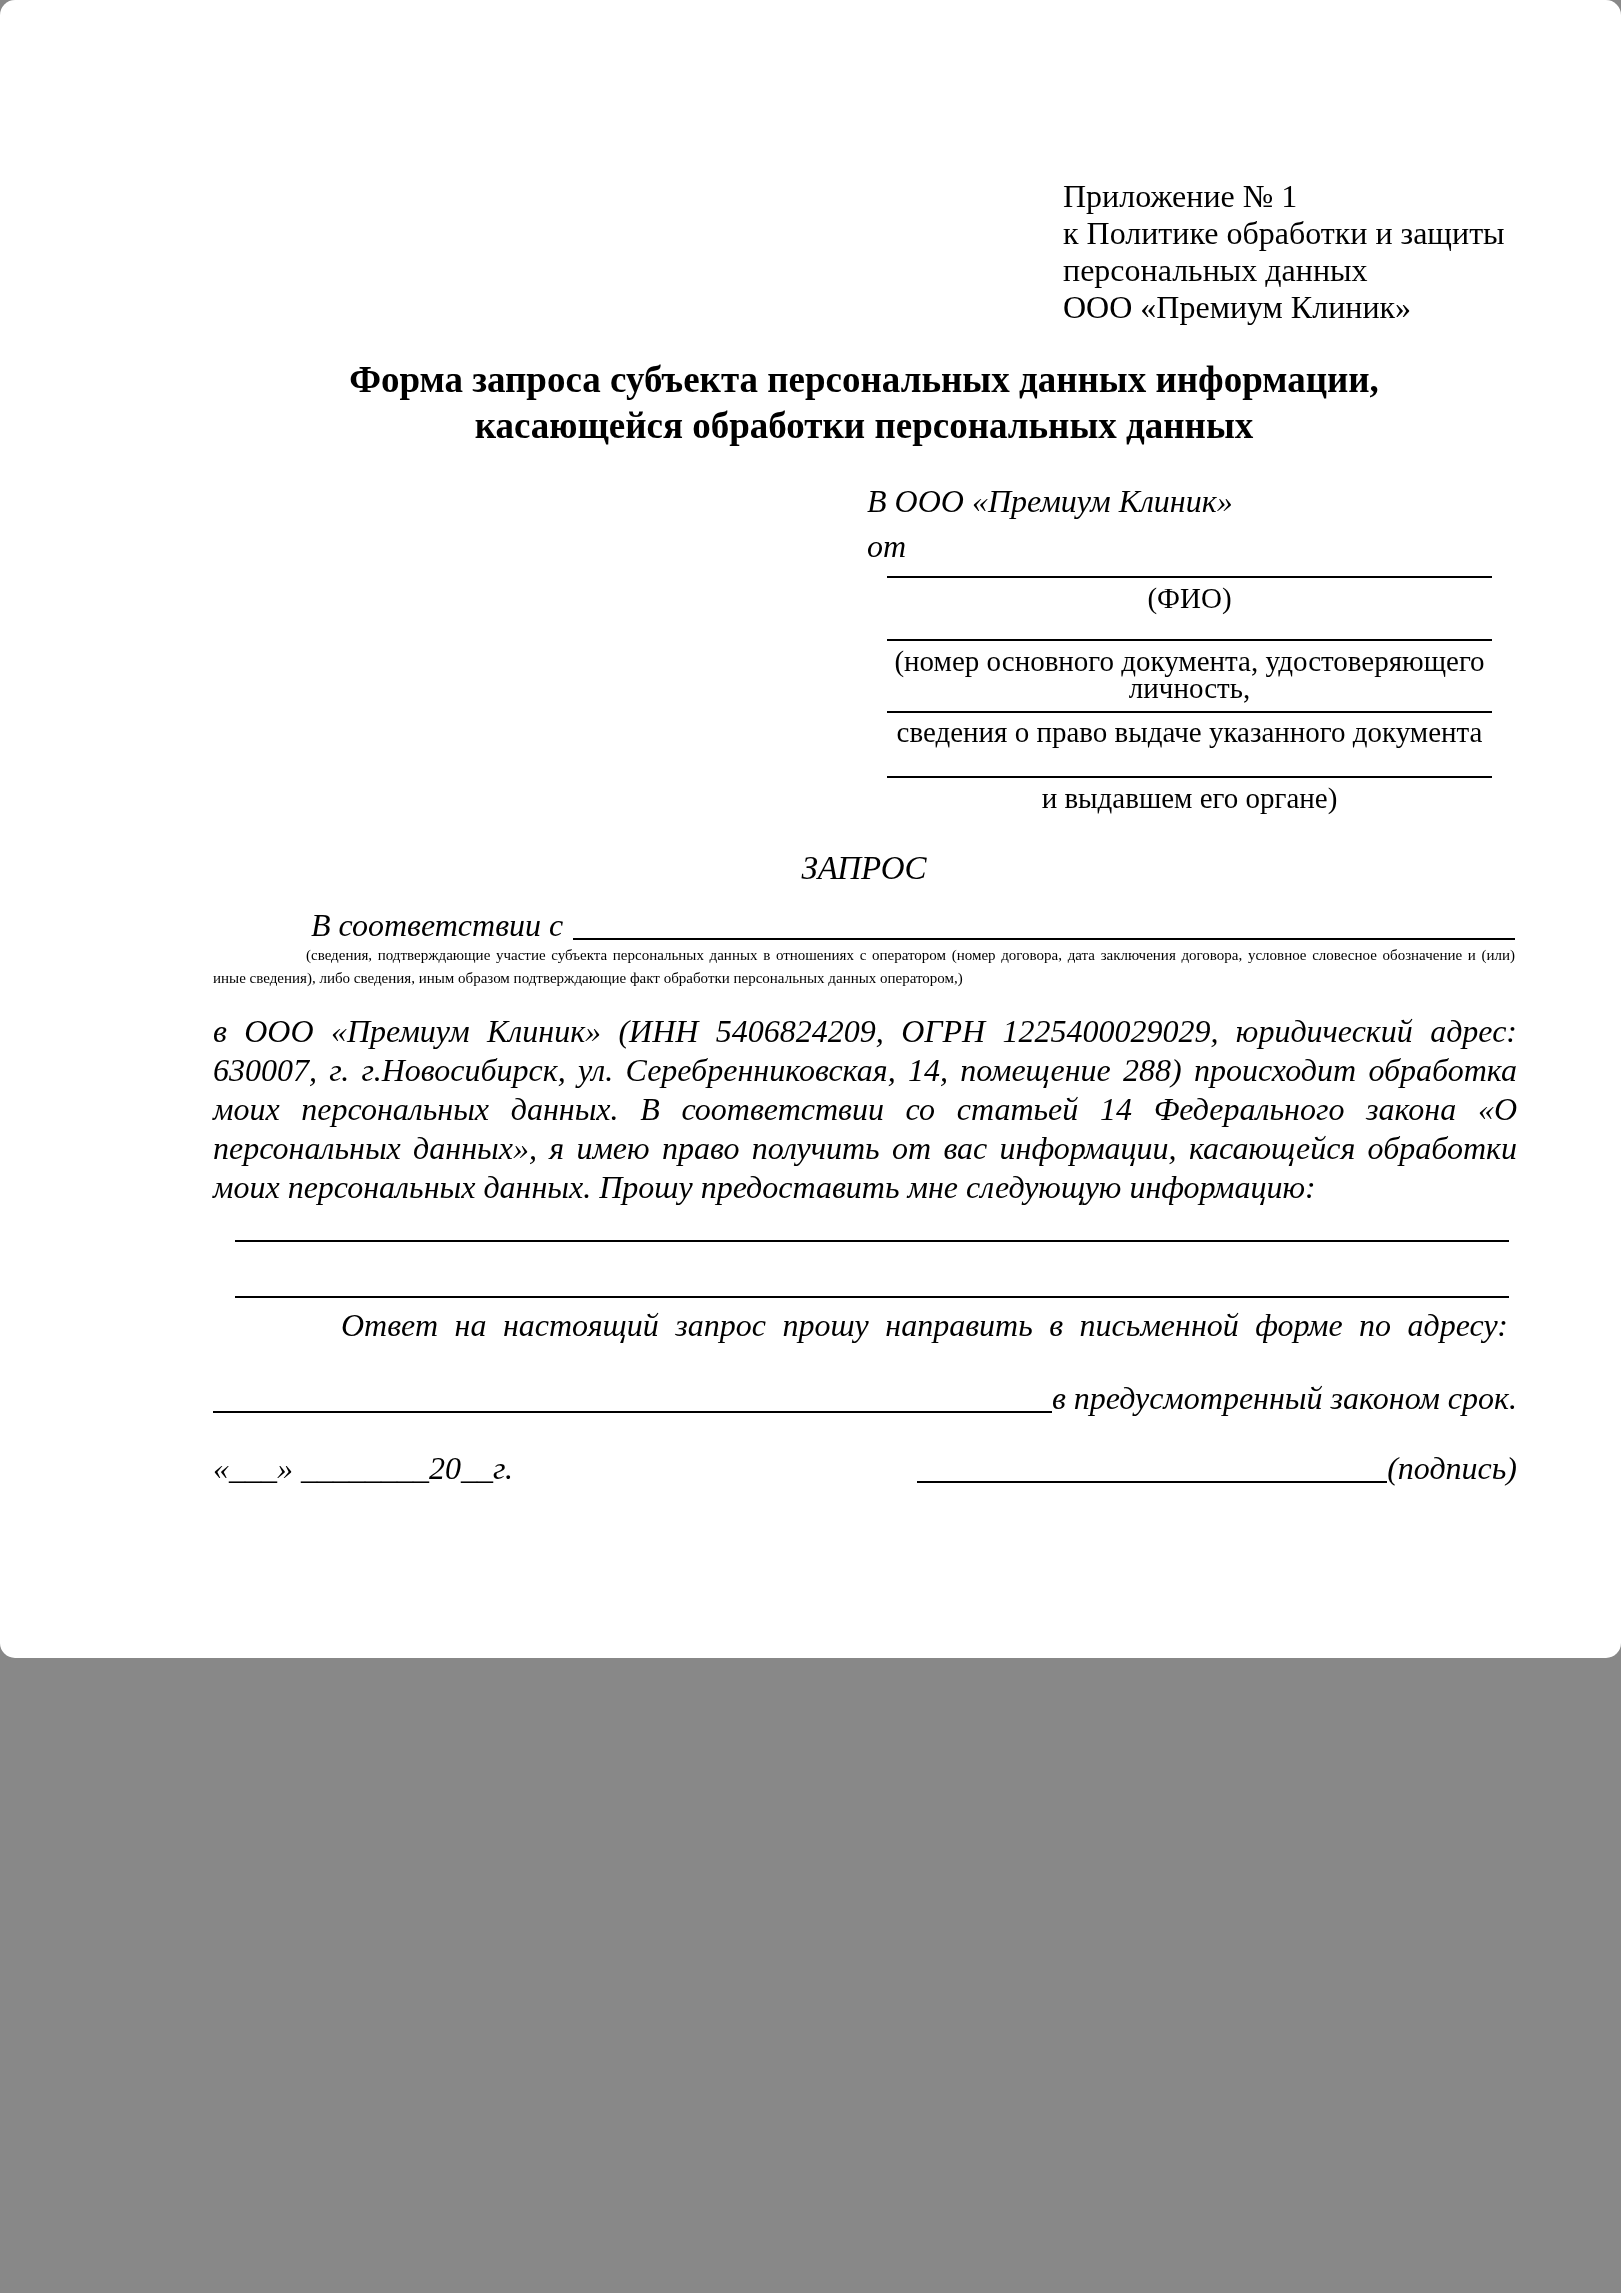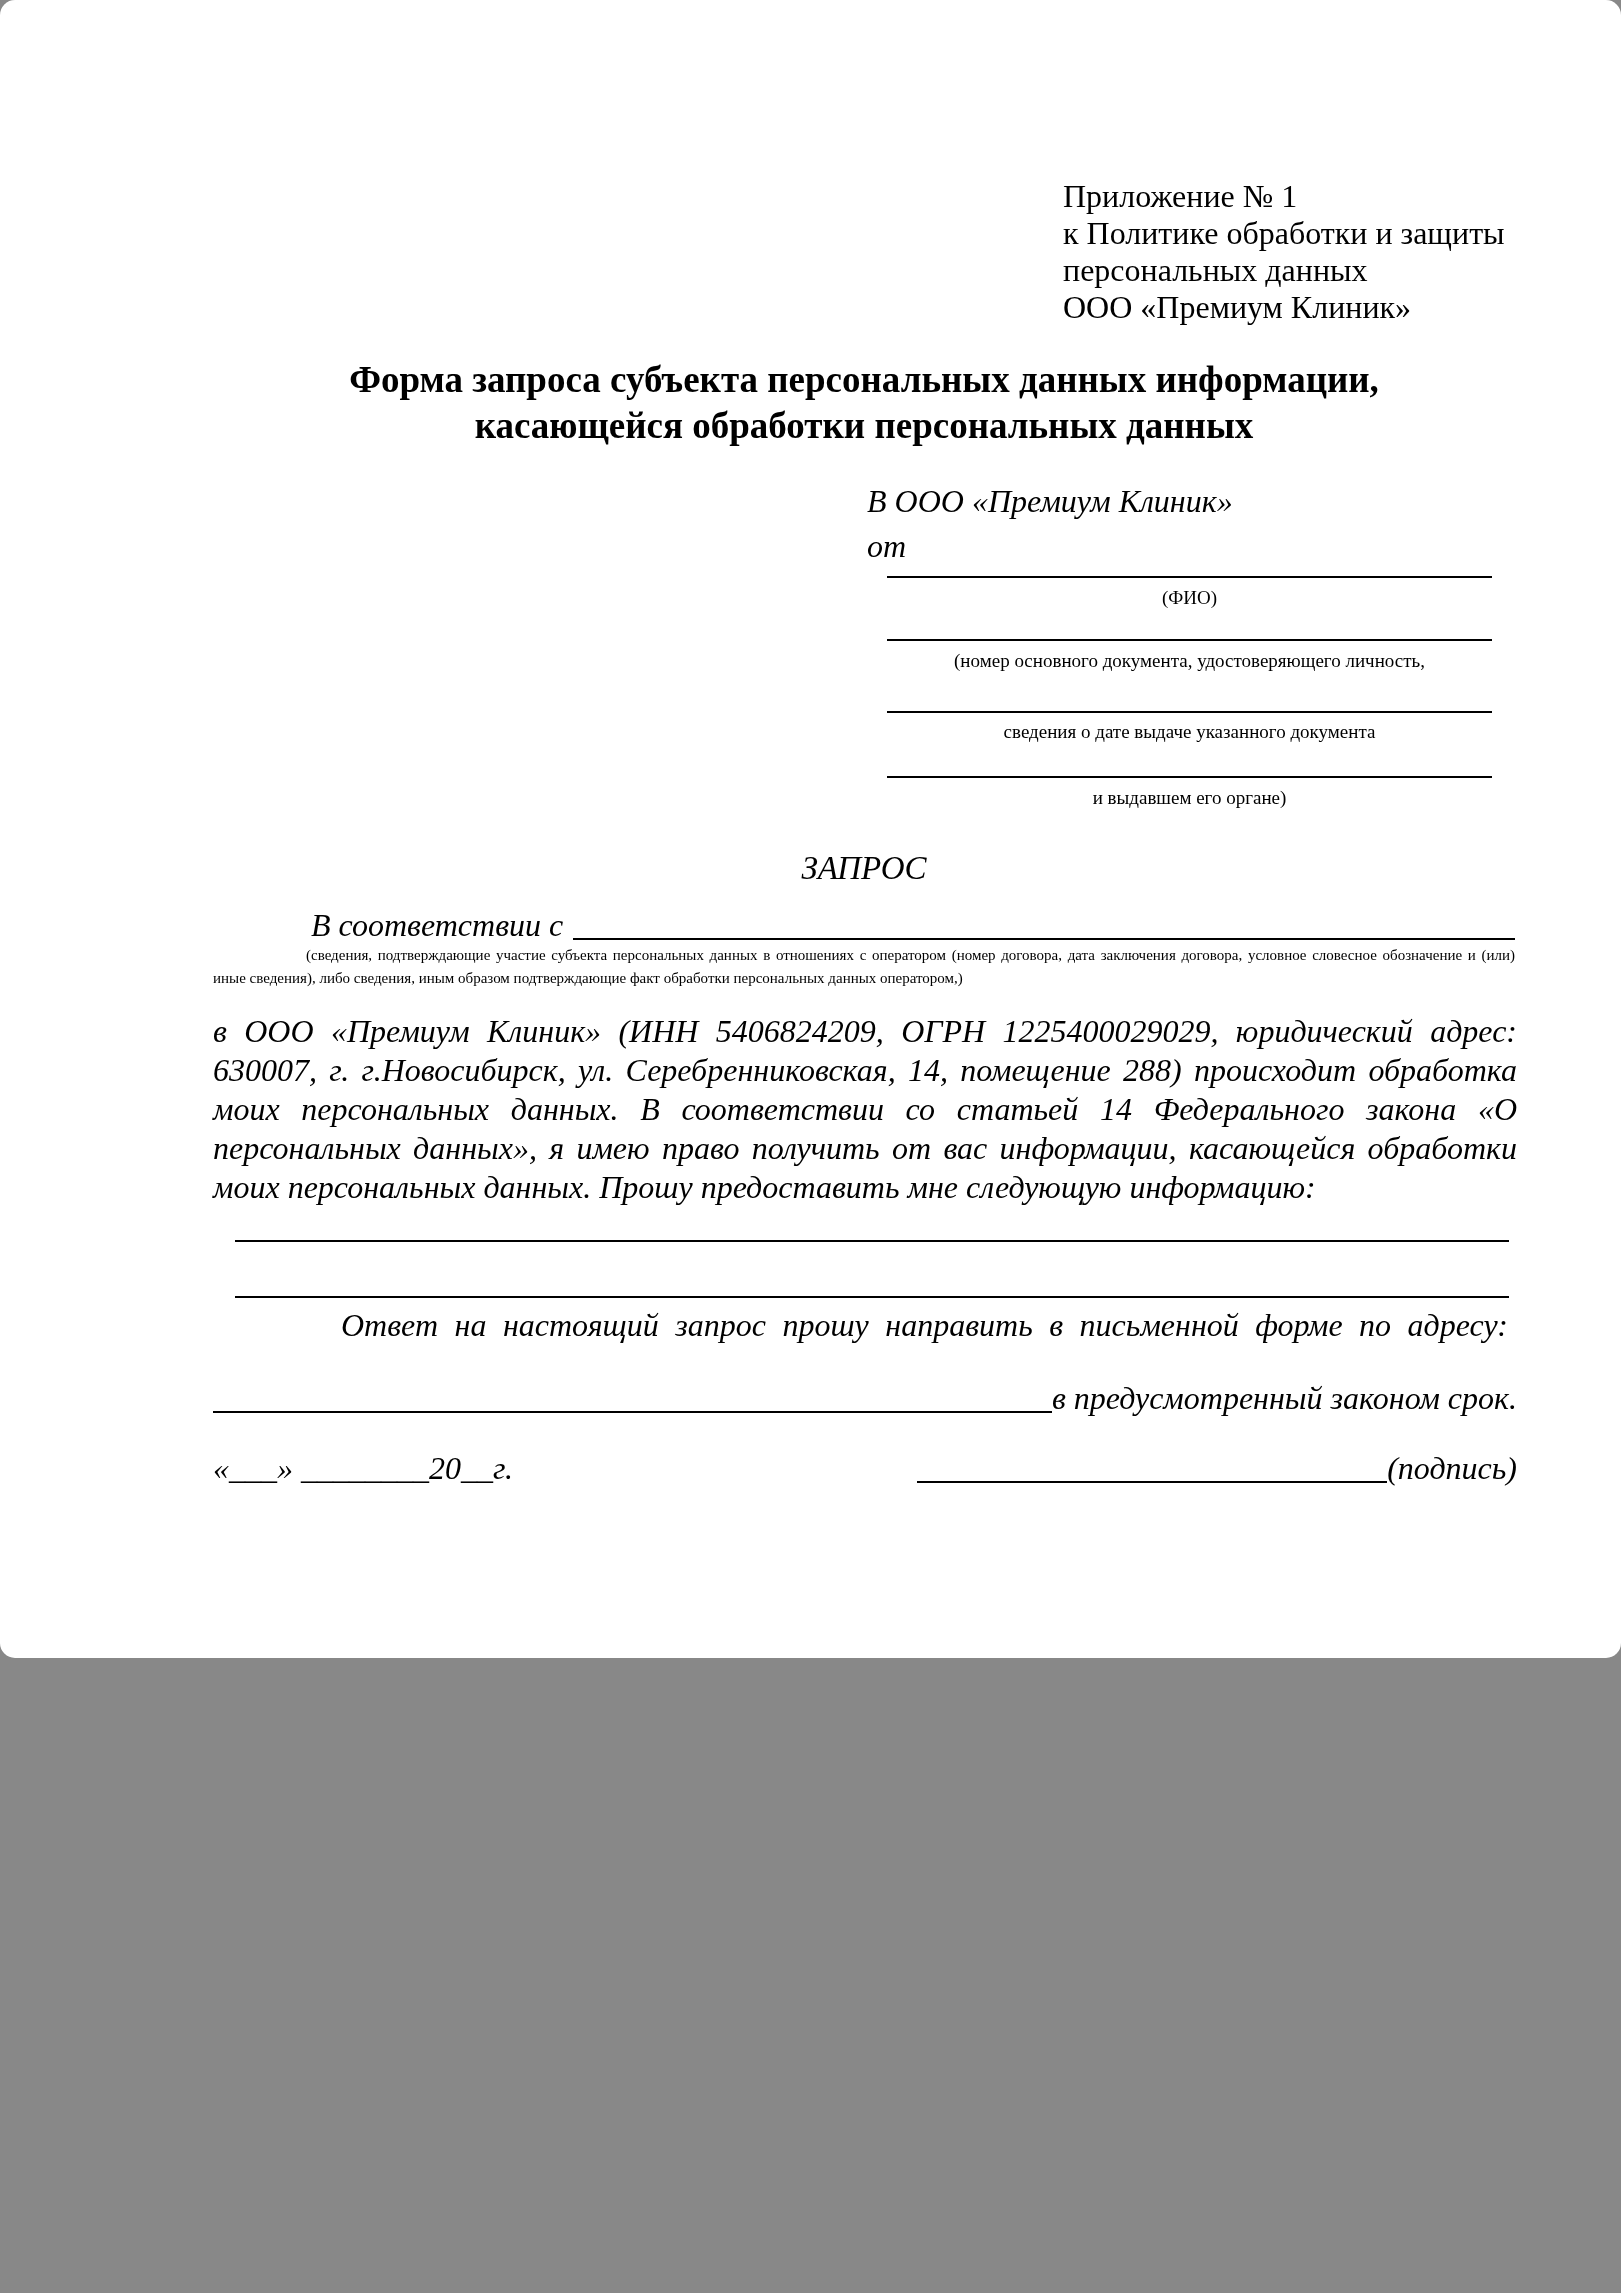--- a/index.html
+++ b/index.html
@@ -9,21 +9,21 @@
     background:#ffffff;
     font-family:"Liberation Serif","DejaVu Serif",serif;
     color:#000;
     margin:0 auto;
     overflow:hidden;
     border-radius:15px;
   }
   .abs{position:absolute;}
   .body-text{font-size:32px;line-height:39px;font-style:italic;}
   .small-text{font-size:15px;line-height:22.5px;}
-  .caption-text{font-size:19px;line-height:26.5px;}
+  .caption-text{font-size:29px;line-height:26.5px;}
   .title-text{font-size:37px;line-height:46px;font-weight:bold;text-align:center;}
   .center{text-align:center;}
   .justify{text-align:justify;}
   .justify-last{text-align:justify;text-align-last:justify;}
   .nowrap{white-space:nowrap;}
   .u-line{position:absolute;border-bottom:2.9px solid #000;height:0;}
   .flex-row{display:flex;align-items:flex-end;}
   .fill-line{flex:1 1 auto;border-bottom:2.9px solid #000;height:1px;margin-bottom:4.9px;}
   .header-block{font-size:32px;line-height:37px;}
 </style>
@@ -47,21 +47,21 @@
   <div class="abs body-text" style="left:867px;top:482px;">В ООО «Премиум Клиник»</div>
   <div class="abs body-text" style="left:867px;top:527px;">от</div>
 
   <div class="u-line" style="left:887px;top:576px;width:605px;"></div>
   <div class="abs caption-text center" style="left:887px;top:585px;width:605px;">(ФИО)</div>
 
   <div class="u-line" style="left:887px;top:639px;width:605px;"></div>
   <div class="abs caption-text center" style="left:887px;top:648px;width:605px;">(номер основного документа, удостоверяющего личность,</div>
 
   <div class="u-line" style="left:887px;top:711px;width:605px;"></div>
-  <div class="abs caption-text center" style="left:887px;top:719px;width:605px;">сведения о дате выдаче указанного документа</div>
+  <div class="abs caption-text center" style="left:887px;top:719px;width:605px;">сведения о право выдаче указанного документа</div>
 
   <div class="u-line" style="left:887px;top:776px;width:605px;"></div>
   <div class="abs caption-text center" style="left:887px;top:785px;width:605px;">и выдавшем его органе)</div>
 
   <div class="abs body-text center" style="left:213px;top:849px;width:1302px;font-size:33px;">ЗАПРОС</div>
 
   <div class="abs flex-row body-text" style="left:213px;top:904px;width:1302px;height:41px;">
     <span class="nowrap" style="margin-left:98px;">В соответствии с</span>
     <span class="fill-line" style="margin-left:9.8px;"></span>
   </div>

